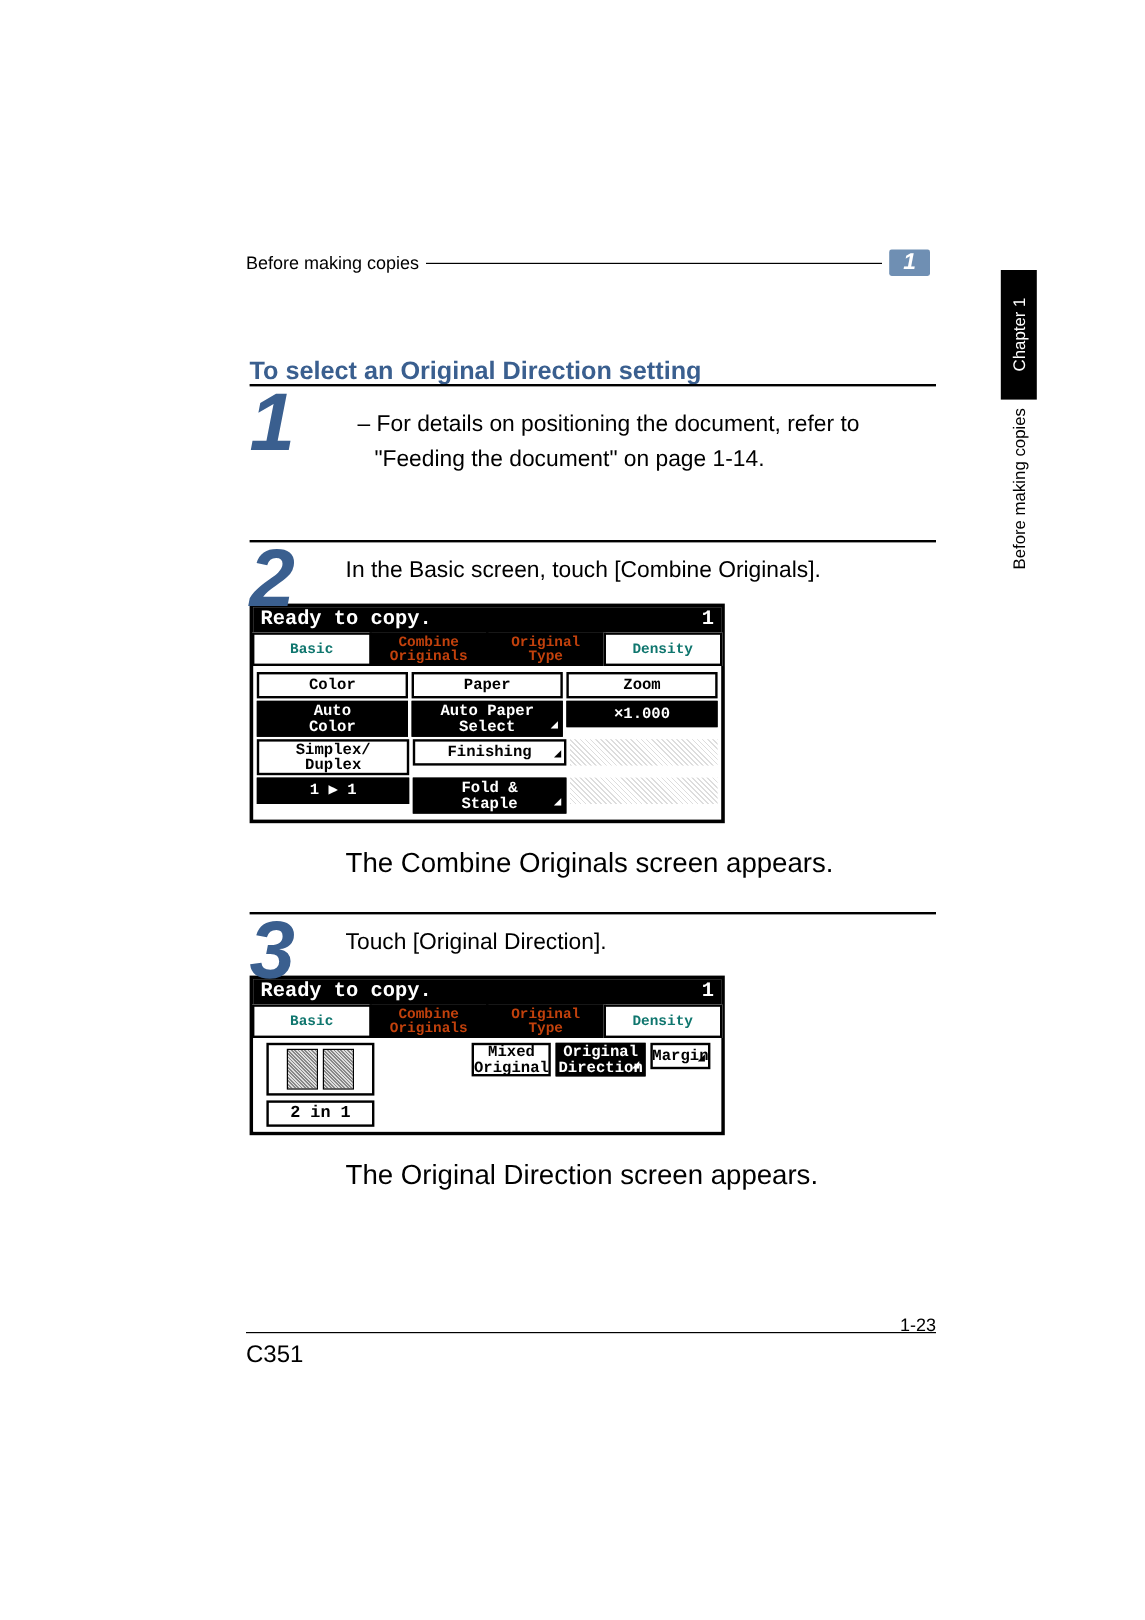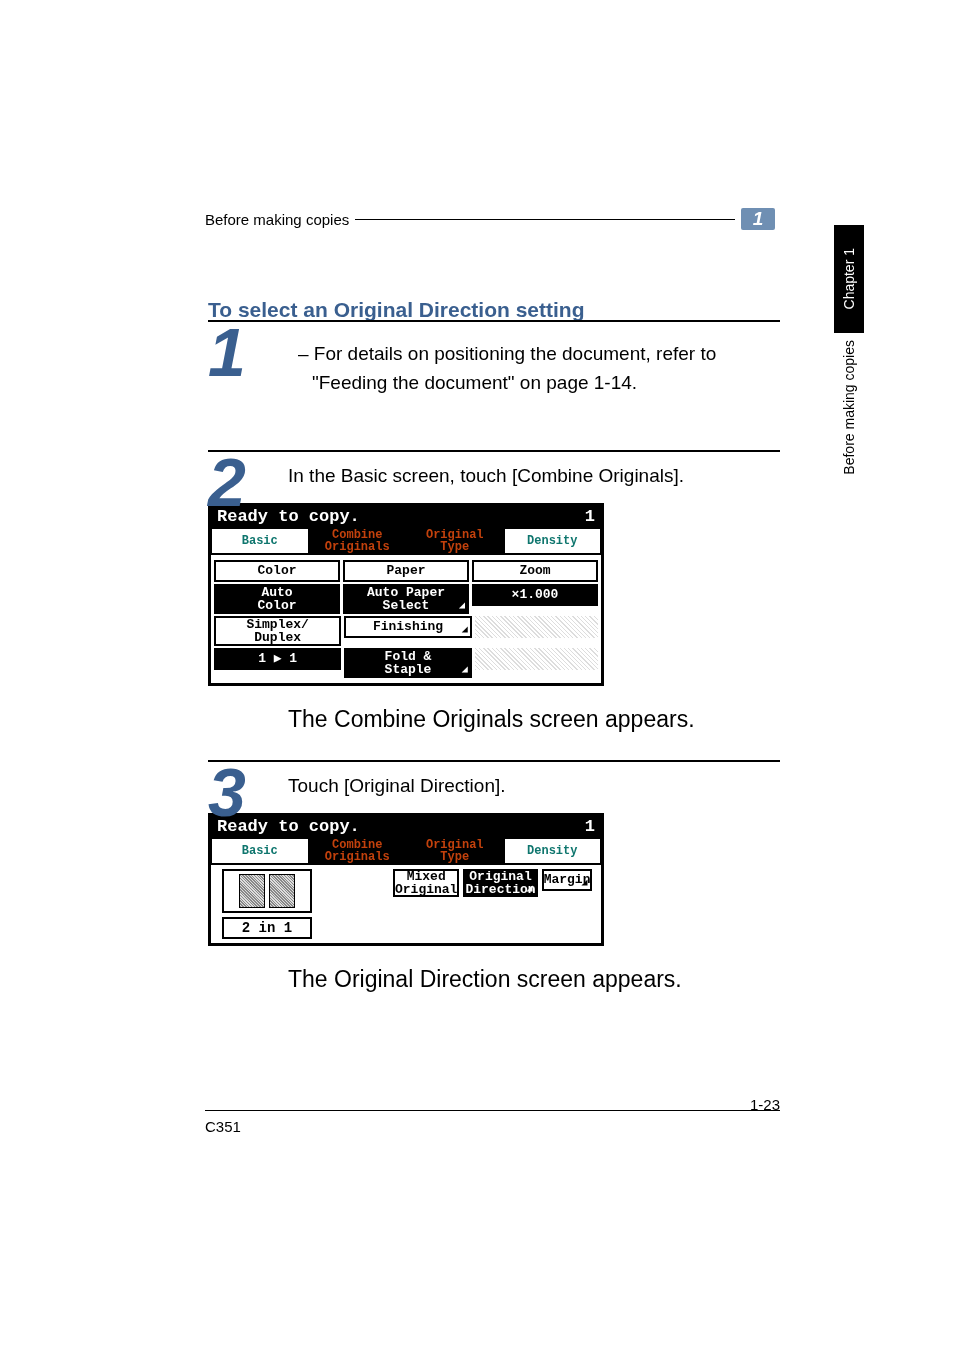--- a/index.html
+++ b/index.html
@@ -18,21 +18,21 @@
   .step-body .sub { margin-left: 10px; text-indent: -14px; padding-left: 14px; margin-top: 8px; }
 
   .lcd { margin: 12px auto 0 auto; display: block; }
   .after-text { margin-left: 80px; font-size: 23px; margin-top: 20px; }
 
   .step1 { top: 320px; }
   .step2 { top: 450px; }
   .step3 { top: 760px; }
 
   .footer-line { position: absolute; left: 205px; top: 1110px; width: 575px; height: 1px; background: #000; }
-  .footer-left { position: absolute; left: 205px; top: 1118px; font-size: 15px; text-align: center; }
+  .footer-left { position: absolute; left: 205px; top: 1118px; font-size: 20px; text-align: center; }
   .footer-right { position: absolute; right: 174px; top: 1096px; font-size: 15px; }
 
   .side-tab { position: absolute; right: 90px; top: 225px; width: 30px; height: 108px; background: #000; color: #fff; display: flex; align-items: center; justify-content: center; }
   .side-tab span { writing-mode: vertical-rl; transform: rotate(180deg); font-size: 14px; }
   .side-label { position: absolute; right: 90px; top: 340px; width: 30px; display: flex; align-items: center; justify-content: center; }
   .side-label span { writing-mode: vertical-rl; transform: rotate(180deg); font-size: 14px; }
 
   
   .lcd-outer { width: 396px; border: 3px solid #000; background: #fff; }
   .lcd-titlebar { background: #000; color: #fff; font-family: "Courier New", monospace; font-weight: bold; font-size: 17px; padding: 1px 6px; display: flex; justify-content: space-between; }

